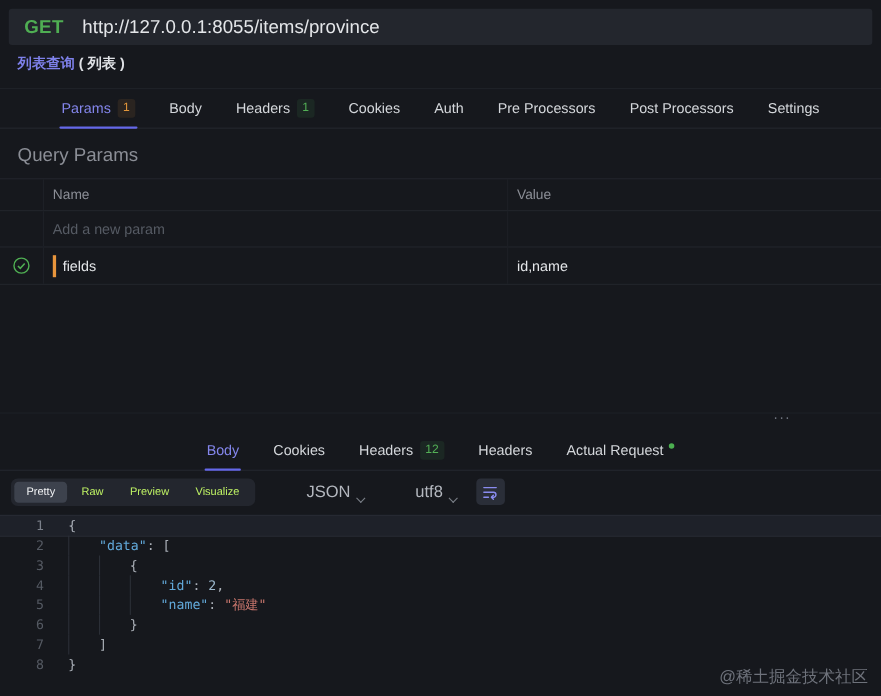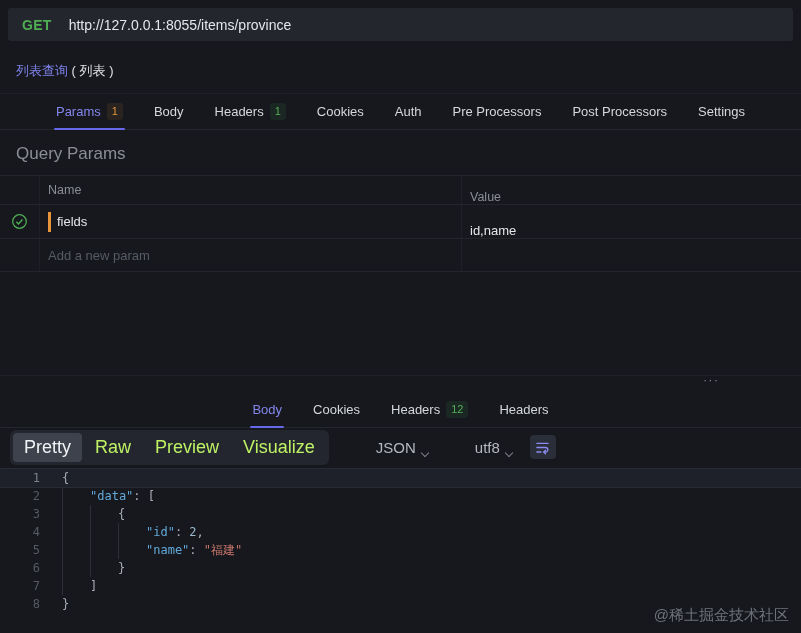--- a/index.html
+++ b/index.html
@@ -14,26 +14,26 @@
     flex-direction:column;
   }
   
   .url-bar {
     margin:8px 8px 0 8px;
     height:33px;
     background:#23262d;
     border-radius:3px;
     display:flex; align-items:center;
     padding:0 14px; gap:17px;
-    font-size:14px;
+    font-size:17px;
   }
   .method { color:#4fae53; font-weight:bold; letter-spacing:.3px; }
   .url { color:#e4e6e9; }
   
-  .breadcrumb { padding:21px 16px 13px 16px; font-size:13px; }
+  .breadcrumb { padding:8px 16px 13px 16px; font-size:13px;font-weight:bold; }
   .bc-link { color:#7e81ea; cursor:pointer; }
   .bc-suffix { color:#dfe1e5; }
   
   .tabs {
     height:37px; flex:none;
     display:flex; align-items:stretch;
     padding:0 16px; gap:31px;
     font-size:13px; color:#d4d7db;
     border-bottom:1px solid #24272e;
     justify-content:center;
@@ -47,38 +47,38 @@
   }
   .badge {
     font-size:11px; line-height:1;
     padding:3px 5px; border-radius:3px;
   }
   .badge.orange { color:#e2963a; background:rgba(226,150,58,.10); }
   .badge.green  { color:#53b056; background:rgba(83,176,86,.10); }
   .dot { width:5px; height:5px; border-radius:50%; background:#4caf50; margin-left:-1px; margin-top:-8px; }
   
   .section-label { padding:14px 16px 11px 16px; font-size:17px; color:#8b8e96; }
-  .t-row { display:flex; align-items:flex-end; border-bottom:1px solid #22252c; }
+  .t-row { display:flex; align-items:center; border-bottom:1px solid #22252c; }
   .t-head { height:30px; border-top:1px solid #22252c; color:#8b8e96; font-size:12.5px; }
   .t-body { height:34px; font-size:13px; }
   .t-add { height:33px; font-size:13px; color:#565b64; }
   .t-gutter { width:40px; flex:none; display:flex; align-items:center; justify-content:center; align-self:stretch; border-right:1px solid #1d2026; }
   .t-name { width:422px; flex:none; padding-left:8px; display:flex; align-items:center; align-self:stretch; border-right:1px solid #1d2026; }
   .t-value { flex:1; padding-left:8px; }
   .marker { width:3px; height:20px; background:#e8953c; margin-right:6px; flex:none; }
   
   .spacer { flex:1; }
   .divider { height:16px; flex:none; position:relative; border-top:1px solid #1d2026; }
   .divider .dots {
     position:absolute; left:703px; top:-4px;
     color:#797e88; font-size:13px; letter-spacing:1px; user-select:none; cursor:row-resize;
   }
   
   .toolbar { height:38px; flex:none; display:flex; align-items:center; padding:0 10px; gap:20px; }
-  .seg-group { background:#23262e; border-radius:6px; padding:3px; display:flex; gap:2px; font-size:18px; }
+  .seg-group { background:#23262e; border-radius:6px; padding:3px; display:flex; gap:2px; font-size:10px; }
   .seg { padding:4px 11px; border-radius:4px; color:#bef264; cursor:pointer; }
   .seg.active { background:#3d424d; color:#f2f3f5; }
   .dropdown { display:flex; align-items:flex-end; gap:6px; font-size:15px; color:#b4b8bf; cursor:pointer;margin-left:27px; }
   .chev { width:6px; height:6px; border-right:1.4px solid #7a7f88; border-bottom:1.4px solid #7a7f88; transform:rotate(45deg); margin-top:-4px; }
   .wrap-btn { width:26px; height:24px; background:#2a2e38; border-radius:4px; display:flex; align-items:center; justify-content:center; cursor:pointer; margin-left:-2px; }
   
   .code { flex:none; height:167px; padding-top:3px; font-family:"DejaVu Sans Mono", monospace; font-size:12px; position:relative; }
   .code-line { display:flex; height:18px; line-height:18px; white-space:pre; }
   .code-line.active { background:#1e2129; box-shadow:0 -1px 0 #272b34, 0 1px 0 #272b34; }
   .ln { width:40px; flex:none; text-align:right; color:#555a63; }
@@ -134,40 +134,40 @@
   </div>
 
 <div class="section-label">Query Params</div>
 
 <div>
   <div class="t-row t-head">
     <div class="t-gutter"></div>
     <div class="t-name">Name</div>
     <div class="t-value">Value</div>
   </div>
+  <div class="t-row t-add">
+    <div class="t-gutter"></div>
+    <div class="t-name">Add a new param</div>
+    <div class="t-value"></div>
+  </div>
   <div class="t-row t-body">
     <div class="t-gutter">
       <svg width="17" height="17" viewBox="0 0 16 16">
         <circle cx="8" cy="8" r="6.4" stroke="#4fae53" fill="none" stroke-width="1.2"></circle>
         <path d="M5 8.3l2 2 3.8-4.2" stroke="#4fae53" fill="none" stroke-width="1.3"></path>
       </svg>
     </div>
     <div class="t-name">
       <span class="marker"></span>
       <span>fields</span>
     </div>
     <div class="t-value">
       <span>id,name</span>
     </div>
   </div>
-  <div class="t-row t-add">
-    <div class="t-gutter"></div>
-    <div class="t-name">Add a new param</div>
-    <div class="t-value"></div>
-  </div>
 </div>
 
 <div class="spacer"></div>
 
 <div class="divider">
   <span class="dots">···</span>
 </div>
 
 <div class="tabs resp-tabs" id="resp-tabs">
     <div class="tab active">
@@ -175,20 +175,24 @@
     </div>
     <div class="tab">
       <span class="tab-label">Cookies</span>
     </div>
     <div class="tab">
       <span class="tab-label">Headers</span>
       <span class="badge green">12</span>
     </div>
     <div class="tab">
       <span class="tab-label">Headers</span>
+    </div>
+    <div class="tab">
+      <span class="tab-label">Actual Request</span>
+      <span class="dot"></span>
     </div>
   </div>
 
 <div class="toolbar">
   <div class="seg-group" id="view-modes">
       <div class="seg active">Pretty</div>
       <div class="seg">Raw</div>
       <div class="seg">Preview</div>
       <div class="seg">Visualize</div>
     </div>

